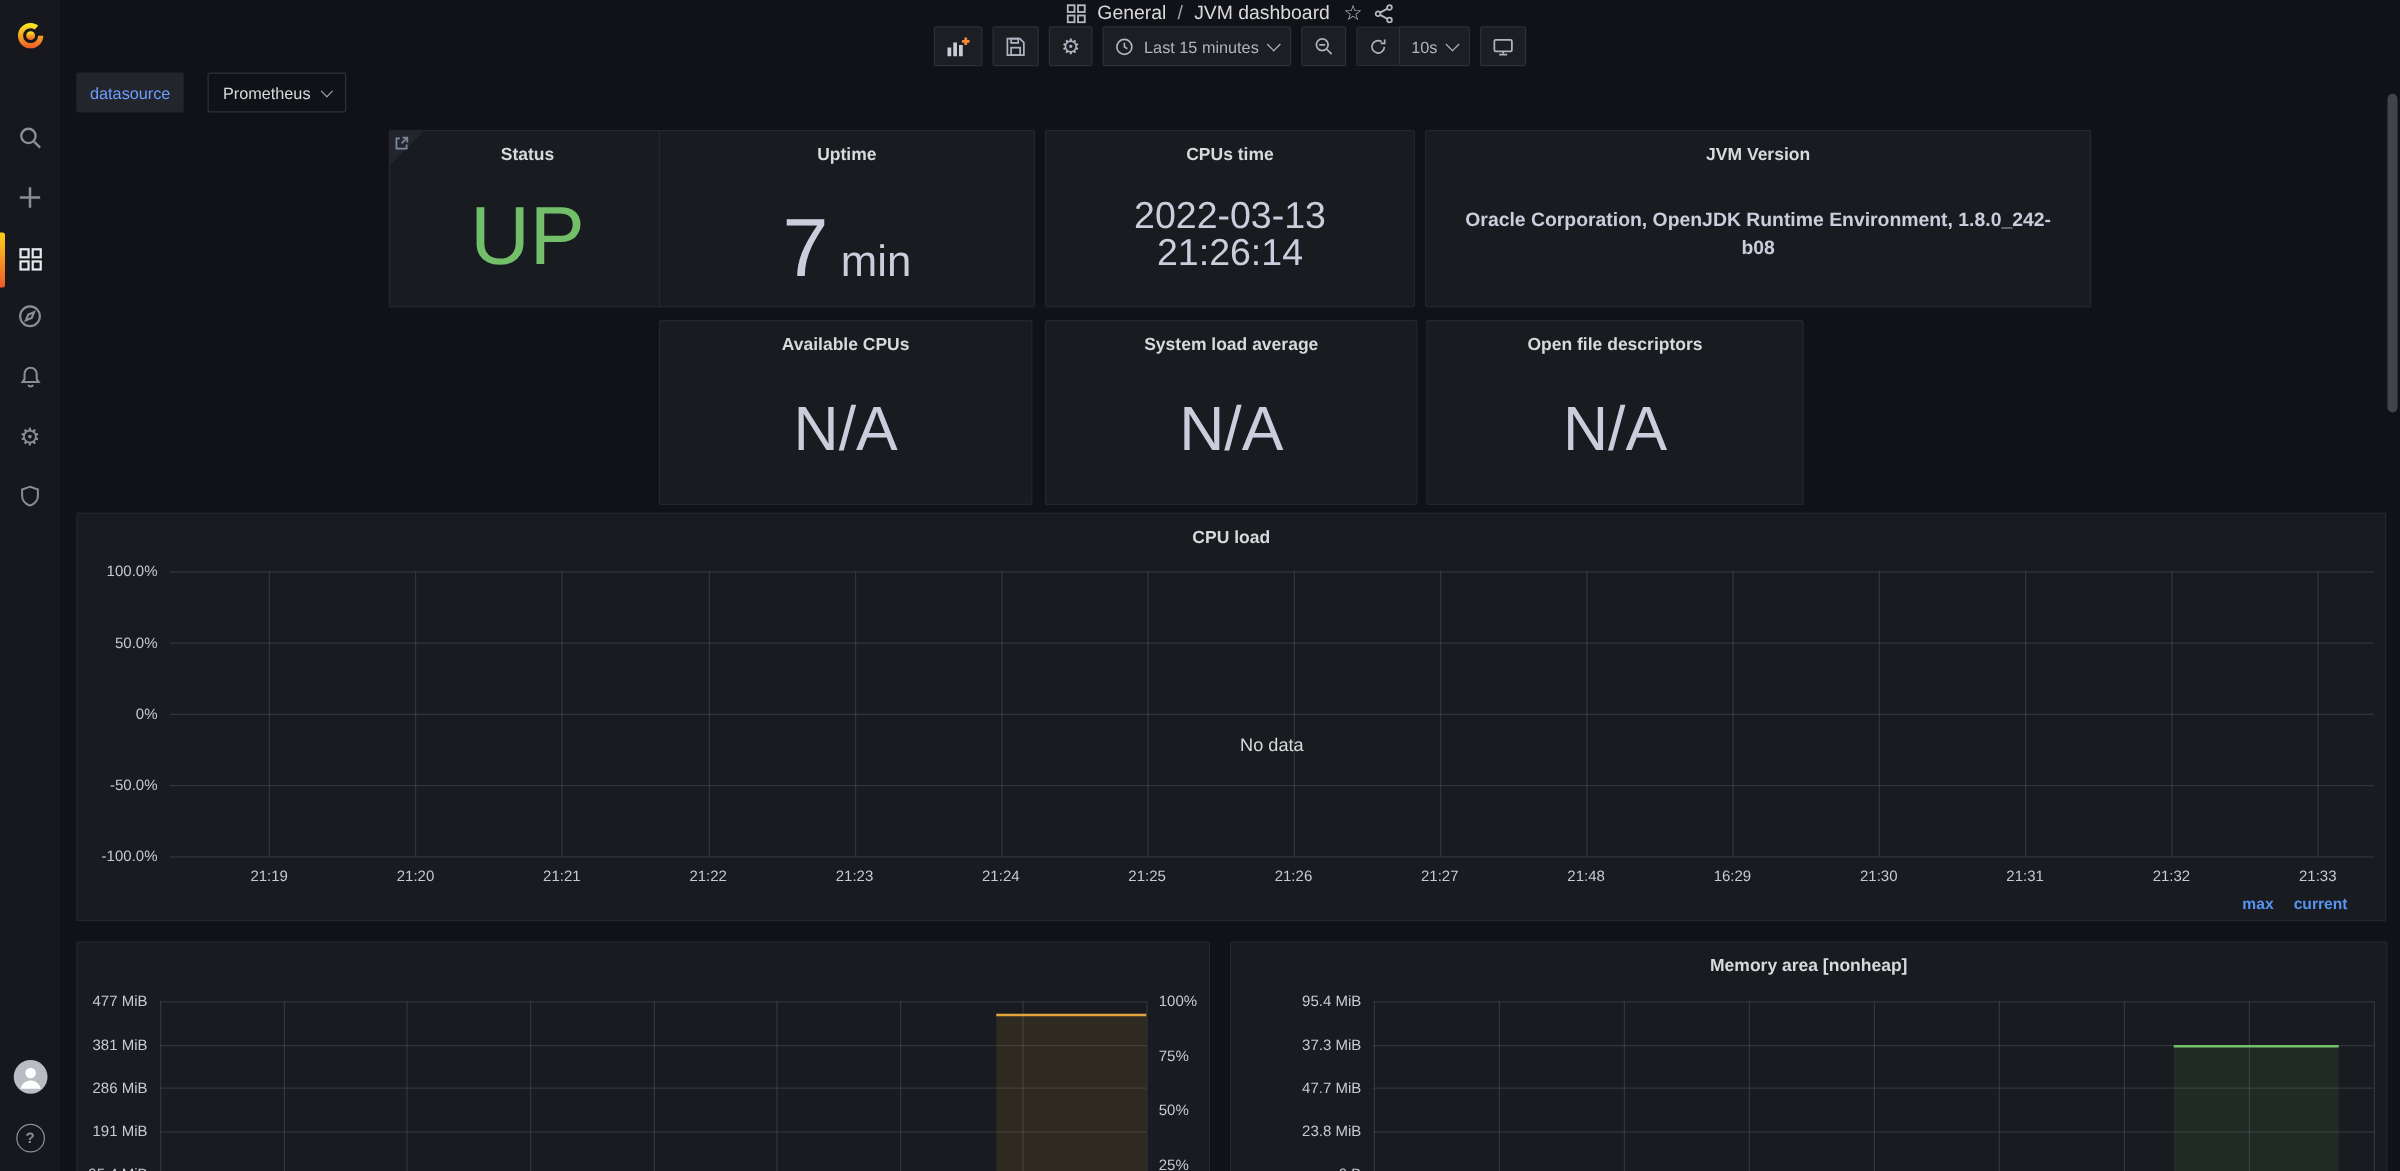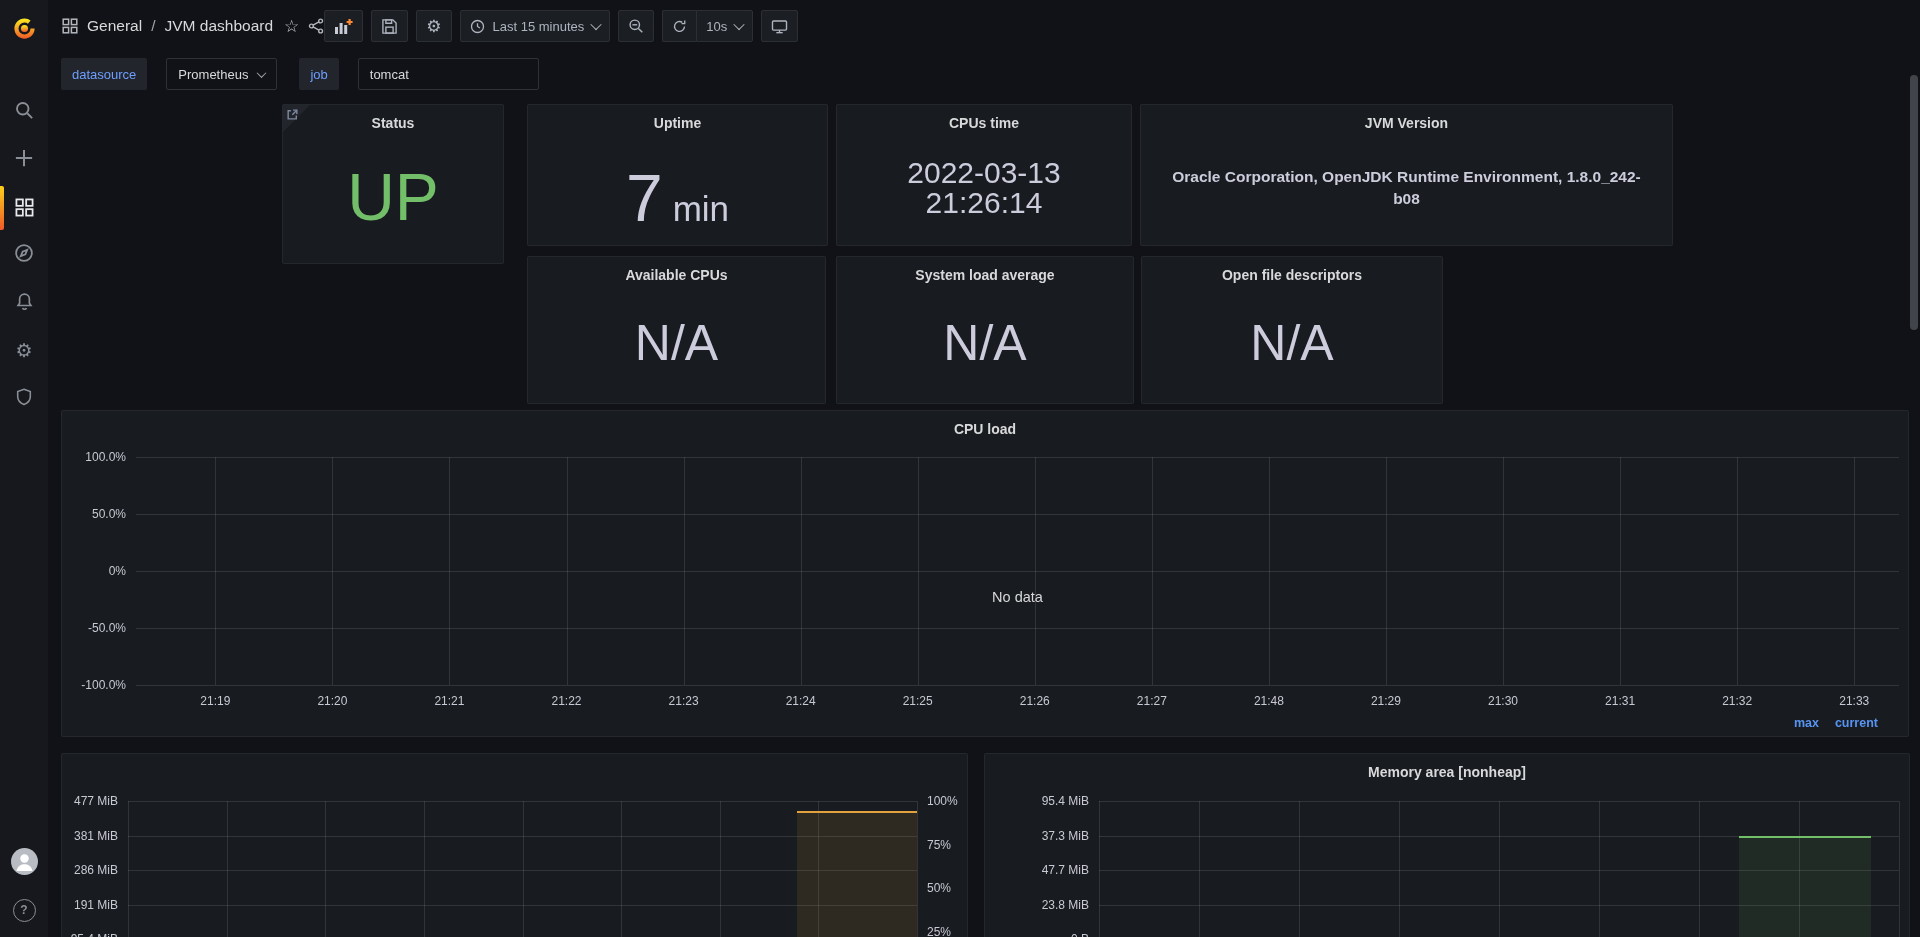--- a/index.html
+++ b/index.html
@@ -12,21 +12,21 @@
     justify-content:center;color:#8a8e96;cursor:pointer;}
   .side-item.active{color:#e8e9ec;}
   .active-bar{position:absolute;left:0;top:186px;width:4px;height:44px;
     background:linear-gradient(180deg,#fccf1b,#f05a28);border-radius:0 2px 2px 0;}
   .avatar{width:27px;height:27px;border-radius:50%;background:#b9bdc3;display:flex;
     align-items:center;justify-content:center;overflow:hidden;}
   .help-circle{width:21px;height:21px;border-radius:50%;border:1.5px solid #8a8e96;display:flex;
     align-items:center;justify-content:center;font-size:12px;font-weight:700;}
   
   .topnav{position:absolute;left:48px;top:0;width:1872px;height:52px;display:flex;
-    align-items:center;padding:0 14px;box-sizing:border-box;}
+    align-items:center;justify-content:space-between;padding:0 14px;box-sizing:border-box;flex-direction:column;}
   .crumb{display:flex;align-items:center;gap:9px;font-size:15.5px;color:#d8d9da;}
   .crumb .sep{color:#9fa3a8;}
   .crumb-btn{color:#b3b7be;cursor:pointer;display:flex;align-items:center;}
   .star-glyph{font-size:17px;color:#c3c6cc;cursor:pointer;margin-left:2px;}
   .toolbar{display:flex;align-items:center;gap:8px;}
   .tbtn{height:32px;min-width:34px;display:flex;align-items:center;justify-content:center;gap:8px;
     background:#1b1e23;border:1px solid #2c2f36;border-radius:2px;color:#aeb4bf;font-size:13px;
     font-weight:500;padding:0 9px;box-sizing:border-box;cursor:pointer;white-space:nowrap;}
   .tbtn .gear-glyph{font-size:17px;line-height:1;}
   .btn-group{display:flex;}
@@ -224,29 +224,23 @@
   </header>
 
   <div class="vars">
     <div class="vgroup">
       <span class="vlabel">datasource</span>
       <span class="vcontrol">
         <span>Prometheus</span>
           <span class="chev"></span>
       </span>
     </div>
-    <div class="vgroup">
-      <span class="vlabel">job</span>
-      <span class="vcontrol vinput">
-        <span>tomcat</span>
-      </span>
-    </div>
-  </div>
-
-  <div class="panel" style="left:282px;top:104px;width:222px;height:160px">
+  </div>
+
+  <div class="panel" style="left:311px;top:104px;width:222px;height:142px">
     <div class="corner-link">
       <svg width="13" height="13" viewBox="0 0 12 12" fill="none" stroke="#7e89a0" stroke-width="1.3">
         <path d="M4.5 2.5H2v7.5h7.5V7"></path>
           <path d="M6.5 2h3.5v3.5"></path>
           <path d="M10 2L5.8 6.2"></path>
       </svg>
     </div>
     <div class="panel-title">Status</div>
     <div class="stat-body">
       <span class="bigval" style="font-size:66px;color:#73bf69">UP</span>
@@ -329,21 +323,21 @@
         <div class="xlab" style="left: 4.5%;">21:19</div>
         <div class="xlab" style="left: 11.14%;">21:20</div>
         <div class="xlab" style="left: 17.78%;">21:21</div>
         <div class="xlab" style="left: 24.42%;">21:22</div>
         <div class="xlab" style="left: 31.06%;">21:23</div>
         <div class="xlab" style="left: 37.7%;">21:24</div>
         <div class="xlab" style="left: 44.34%;">21:25</div>
         <div class="xlab" style="left: 50.98%;">21:26</div>
         <div class="xlab" style="left: 57.62%;">21:27</div>
         <div class="xlab" style="left: 64.26%;">21:48</div>
-        <div class="xlab" style="left: 70.9%;">21:29</div>
+        <div class="xlab" style="left: 70.9%;">16:29</div>
         <div class="xlab" style="left: 77.54%;">21:30</div>
         <div class="xlab" style="left: 84.18%;">21:31</div>
         <div class="xlab" style="left: 90.82%;">21:32</div>
         <div class="xlab" style="left: 97.46%;">21:33</div>
       </div>
       <div class="legend">
         <span style="color: rgb(87, 148, 242);">max</span>
         <span style="color: rgb(87, 148, 242);">current</span>
       </div>
     </div>

